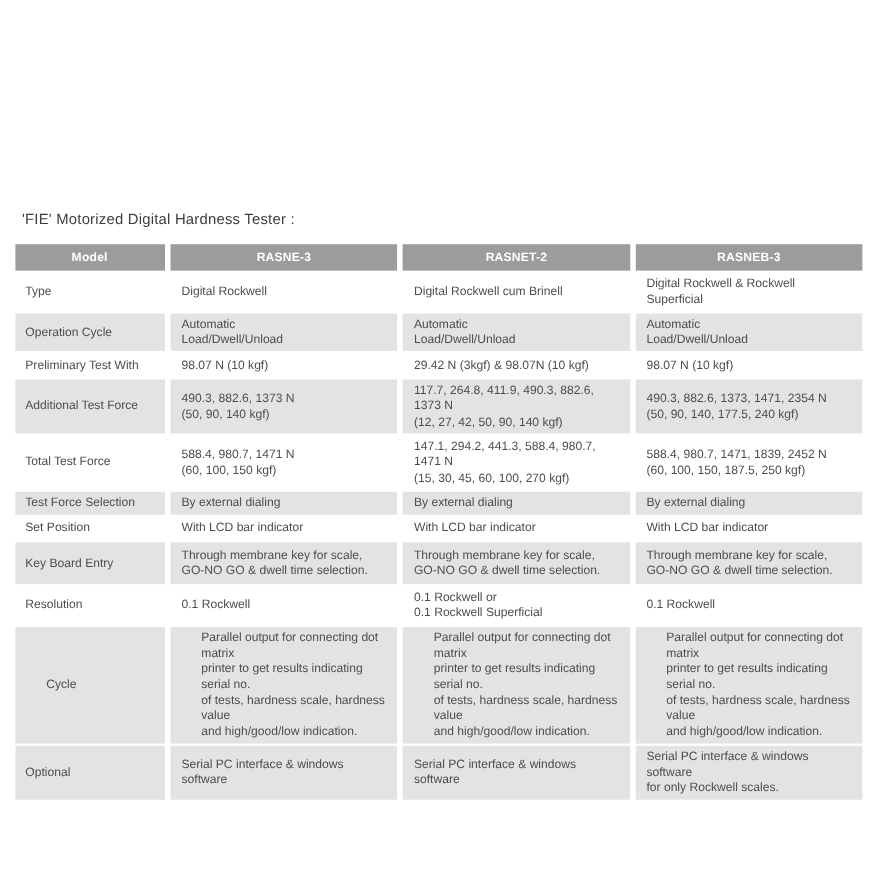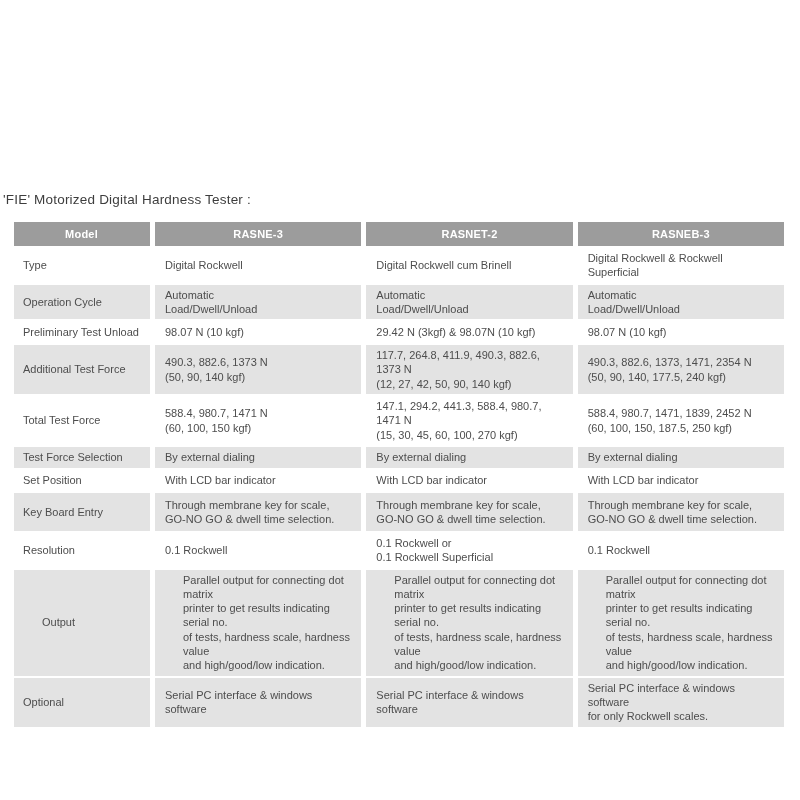--- a/index.html
+++ b/index.html
@@ -5,21 +5,21 @@
   * { margin: 0; padding: 0; box-sizing: border-box; }
   html, body { width: 800px; height: 800px; }
   body {
     background: #ffffff;
     font-family: "Liberation Sans", sans-serif;
     position: relative;
     overflow: hidden;
   }
   .page-title {
     position: absolute;
-    left: 3px;
+    left: 20px;
     top: 192px;
     font-size: 13.5px;
     color: #3d3d3d;
     letter-spacing: 0.2px;
   }
   .spec-table {
     position: absolute;
     left: 14px;
     top: 222px;
     width: 770px;
@@ -90,21 +90,21 @@
     <div class="cell label">Operation Cycle</div>
     <div class="cell">Automatic
 Load/Dwell/Unload</div>
     <div class="cell">Automatic
 Load/Dwell/Unload</div>
     <div class="cell">Automatic
 Load/Dwell/Unload</div>
   </div>
 
   <div class="row">
-    <div class="cell label">Preliminary Test Unload</div>
+    <div class="cell label">Preliminary Test With</div>
     <div class="cell">98.07 N (10 kgf)</div>
     <div class="cell">29.42 N (3kgf) &amp; 98.07N (10 kgf)</div>
     <div class="cell">98.07 N (10 kgf)</div>
   </div>
 
   <div class="row shaded">
     <div class="cell label">Additional Test Force</div>
     <div class="cell">490.3, 882.6, 1373 N
 (50, 90, 140 kgf)</div>
     <div class="cell">117.7, 264.8, 411.9, 490.3, 882.6, 1373 N
@@ -149,21 +149,21 @@
 
   <div class="row">
     <div class="cell label">Resolution</div>
     <div class="cell">0.1 Rockwell</div>
     <div class="cell">0.1 Rockwell or
 0.1 Rockwell Superficial</div>
     <div class="cell">0.1 Rockwell</div>
   </div>
 
   <div class="row shaded">
-    <div class="cell label">Output</div>
+    <div class="cell label">Cycle</div>
     <div class="cell">Parallel output for connecting dot matrix
 printer to get results indicating serial no.
 of tests, hardness scale, hardness value
 and high/good/low indication.</div>
     <div class="cell">Parallel output for connecting dot matrix
 printer to get results indicating serial no.
 of tests, hardness scale, hardness value
 and high/good/low indication.</div>
     <div class="cell">Parallel output for connecting dot matrix
 printer to get results indicating serial no.

